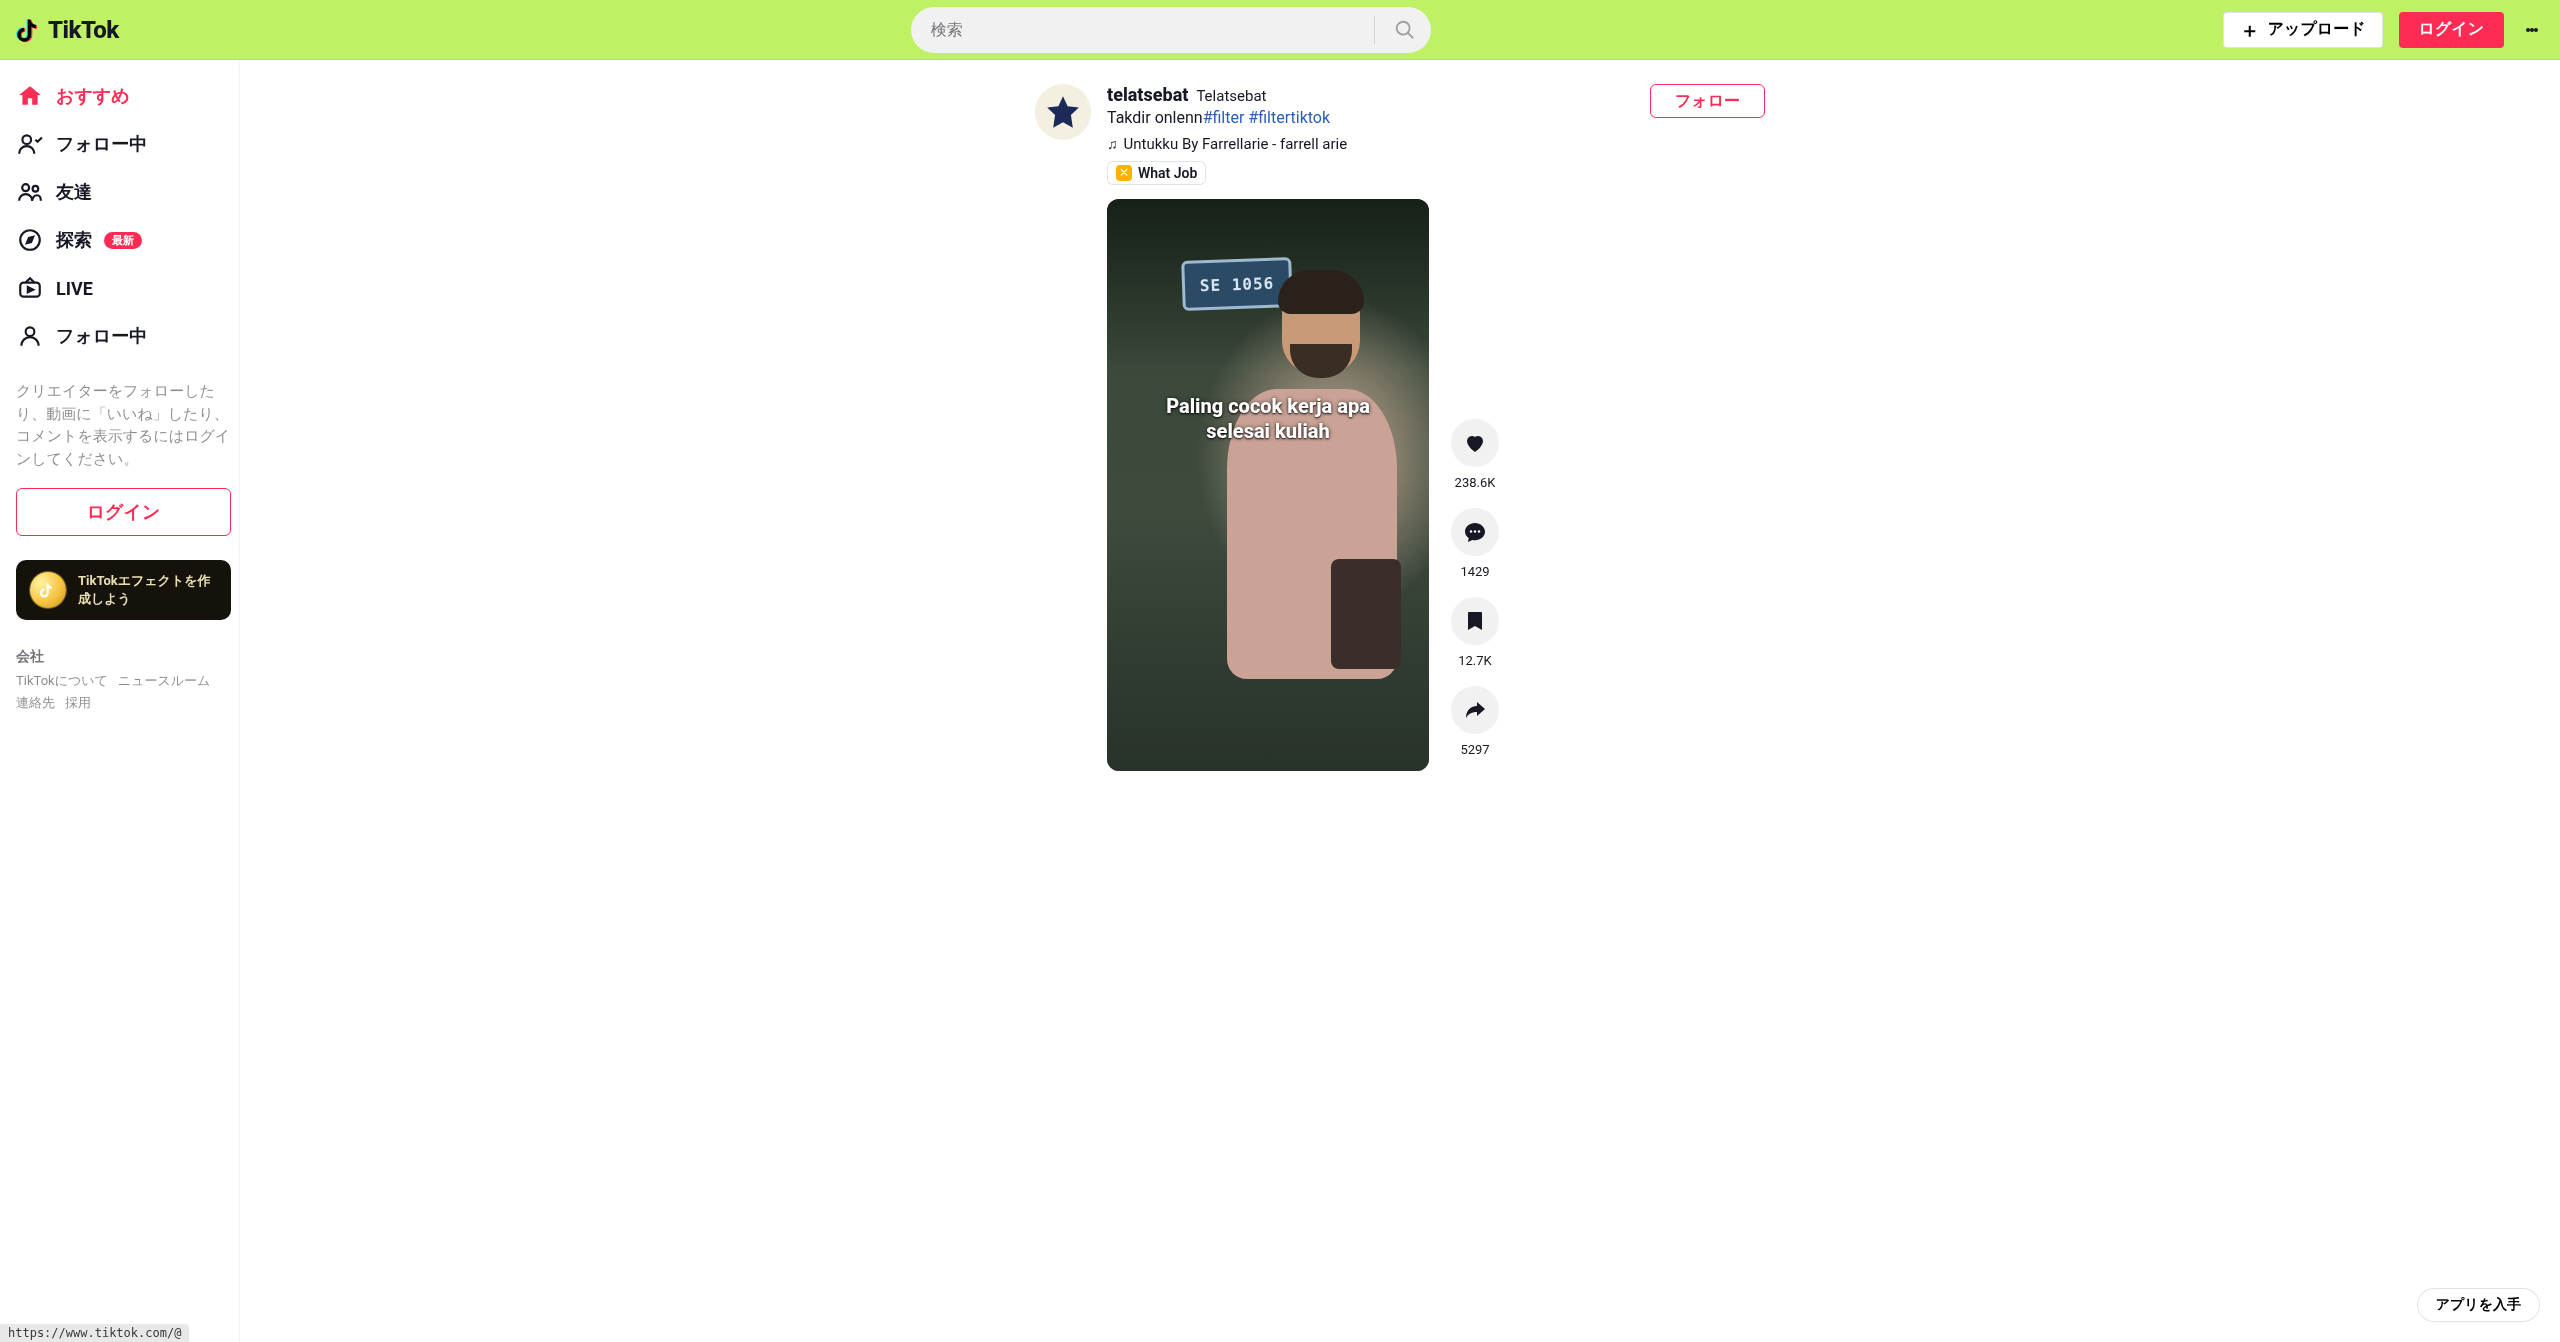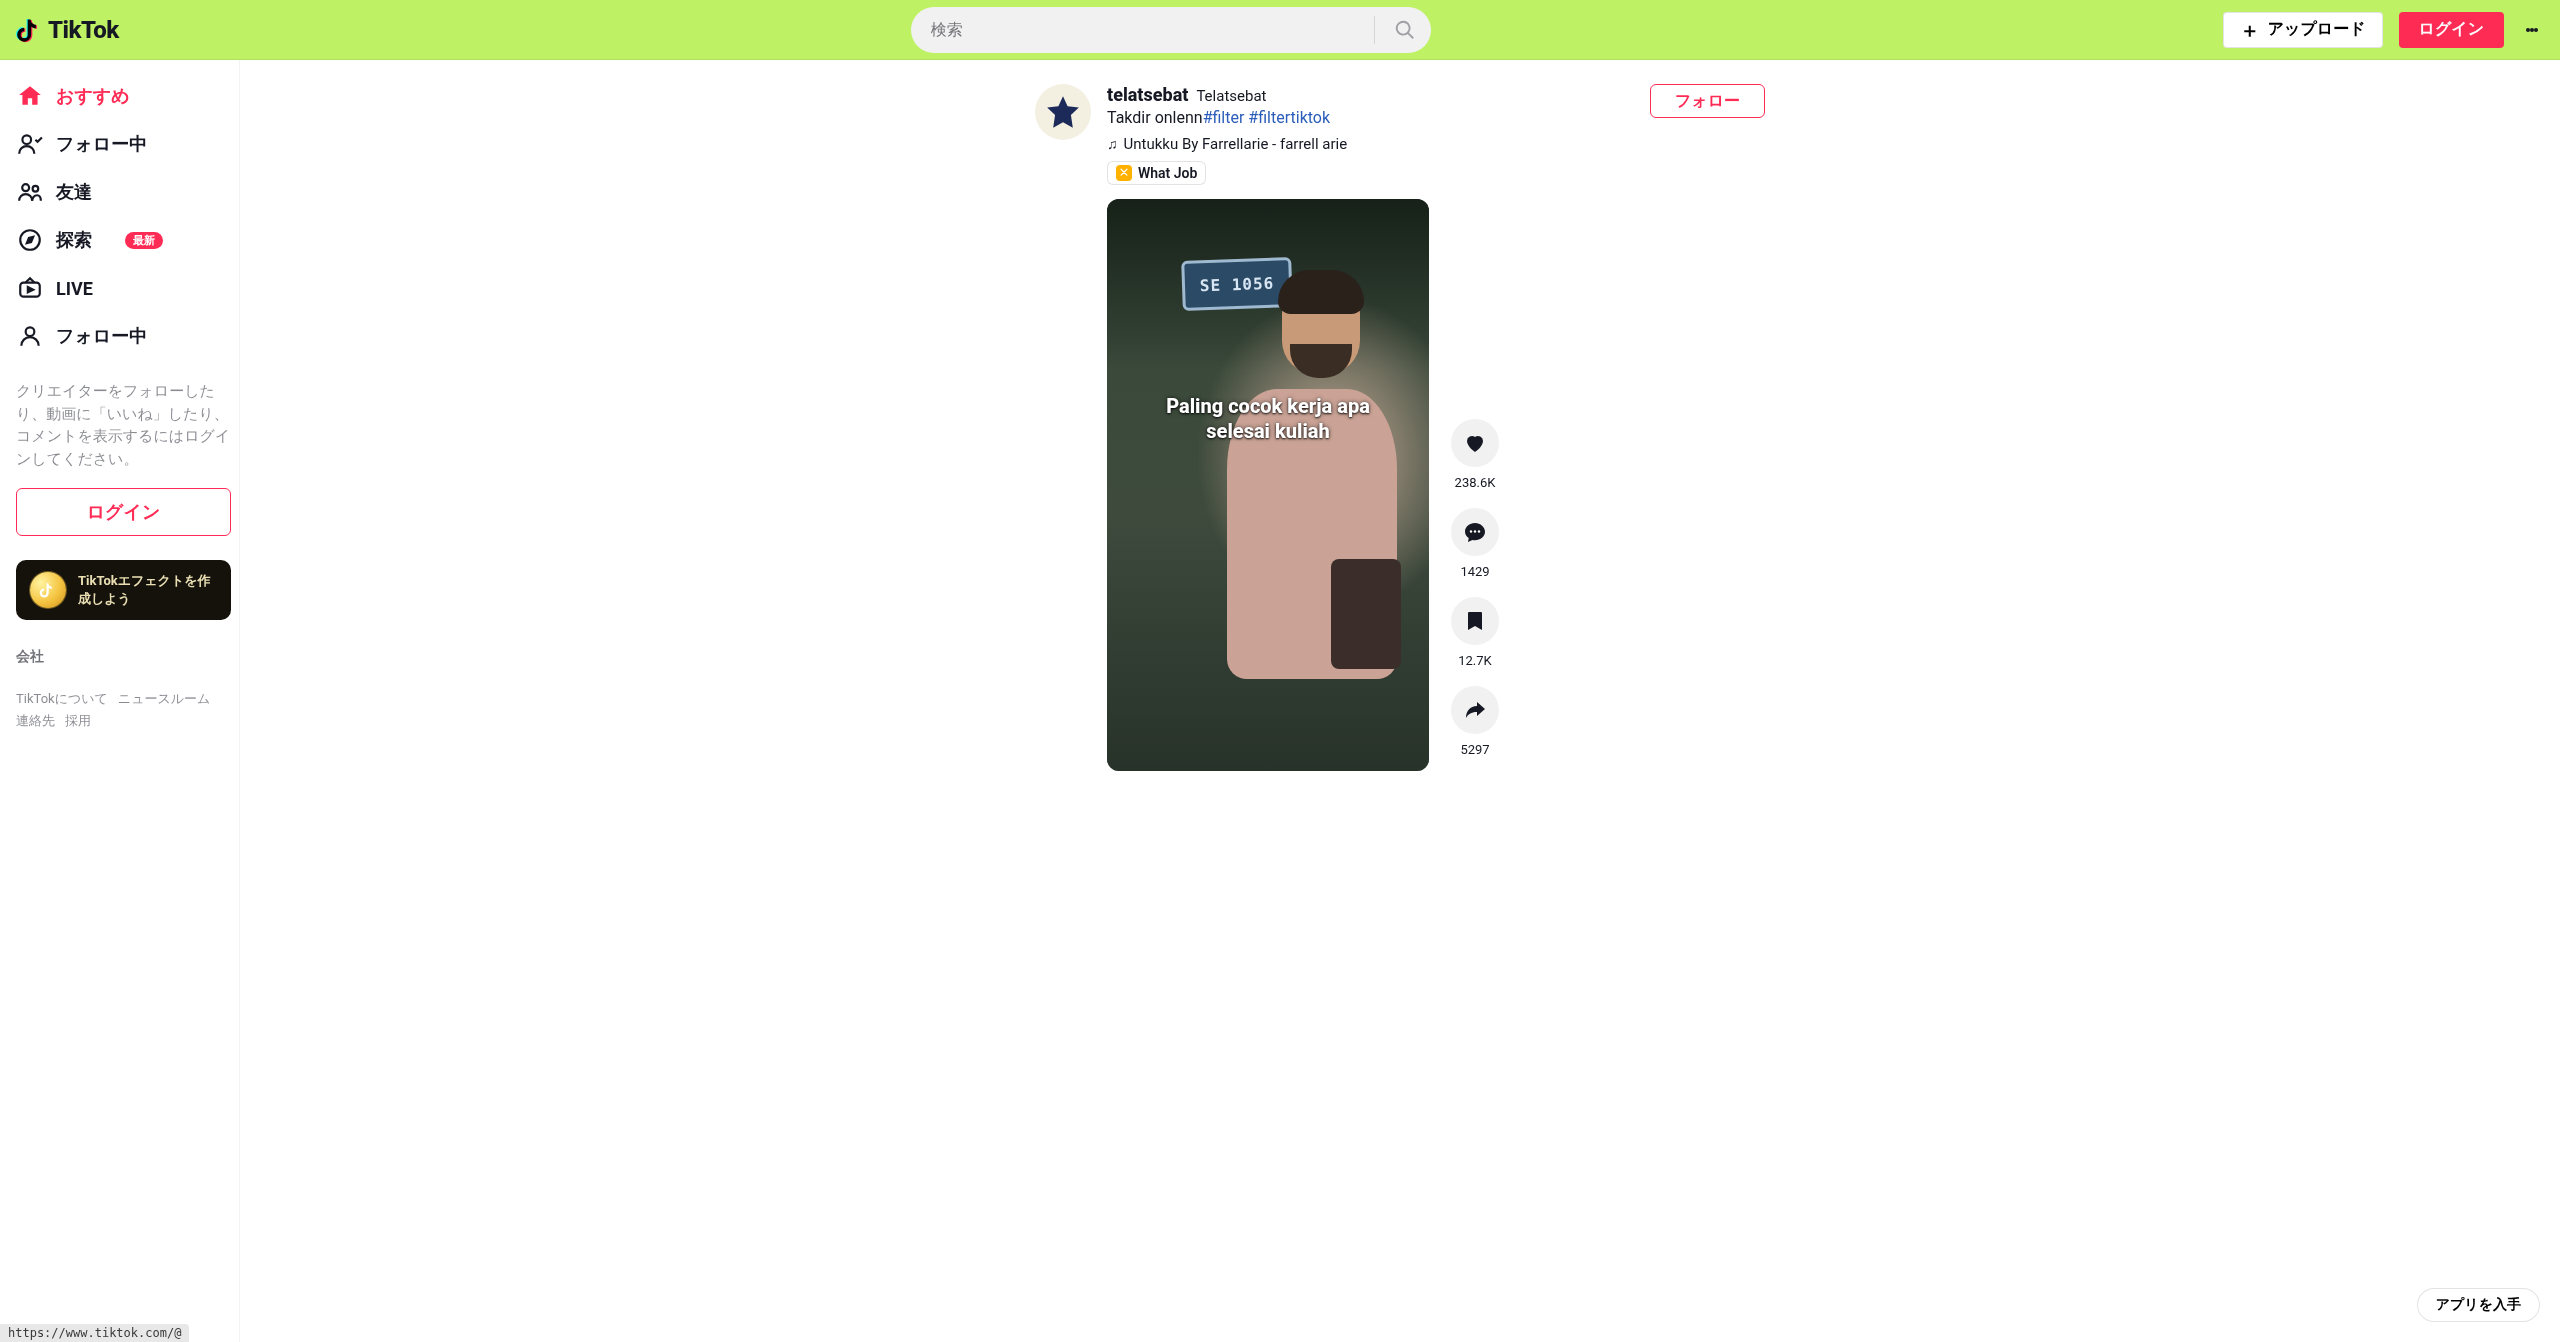--- a/index.html
+++ b/index.html
@@ -56,21 +56,21 @@
 
   .nav-item {
     display: flex; align-items: center; gap: 12px; height: 48px;
     padding: 0 8px; border-radius: 6px; cursor: pointer; font-size: 18px; font-weight: 700;
   }
   .nav-item.active { color: #fe2c55; }
   .nav-icon { width: 28px; height: 28px; display: flex; align-items: center; justify-content: center; }
   .nav-icon svg { width: 26px; height: 26px; }
   .nav-badge {
     font-size: 11px; font-weight: 700; color: #fff; background: #fe2c55;
-    padding: 1px 8px; border-radius: 10px; margin-left: 21px;
+    padding: 1px 8px; border-radius: 10px;
   }
 
   .sidebar-hint {
     margin: 20px 8px 0 8px; font-size: 15px; line-height: 1.5; color: rgba(22,24,35,0.5);
   }
   .sidebar-login {
     margin: 18px 8px 0 8px; width: calc(100% - 16px); height: 48px;
     border: 1px solid #fe2c55; background: #fff; color: #fe2c55;
     font-size: 18px; font-weight: 700; border-radius: 6px; cursor: pointer;
   }
@@ -81,21 +81,21 @@
   }
   .effect-icon {
     width: 36px; height: 36px; border-radius: 50%;
     background: radial-gradient(circle at 30% 30%, #fff3a0, #f5c542 55%, #cf8f1a);
     display: flex; align-items: center; justify-content: center; flex-shrink: 0;
     box-shadow: 0 0 0 1px rgba(245,197,66,0.4);
   }
   .effect-icon svg { width: 18px; height: 18px; fill: #fff; }
 
   .footer-links { margin: 28px 8px 0 8px; font-size: 13px; color: rgba(22,24,35,0.5); }
-  .footer-title { font-size: 14px; font-weight: 700; color: rgba(22,24,35,0.6); margin-bottom: 24px; }
+  .footer-title { font-size: 14px; font-weight: 700; color: rgba(22,24,35,0.6); margin-bottom: 6px; }
   .footer-row { display: flex; flex-wrap: wrap; gap: 6px 10px; margin-bottom: 4px; }
   .footer-row span { cursor: pointer; }
 
   
   .main { margin-left: 240px; flex: 1; padding: 24px 0 40px 0; display: flex; justify-content: center; }
   .feed { width: 730px; }
   .post-head { display: flex; gap: 16px; align-items: flex-start; justify-content: flex-end; }
   .avatar {
     width: 56px; height: 56px; border-radius: 50%; background: #f3efe1;
     display: flex; align-items: center; justify-content: center; flex-shrink: 0; cursor: pointer;

